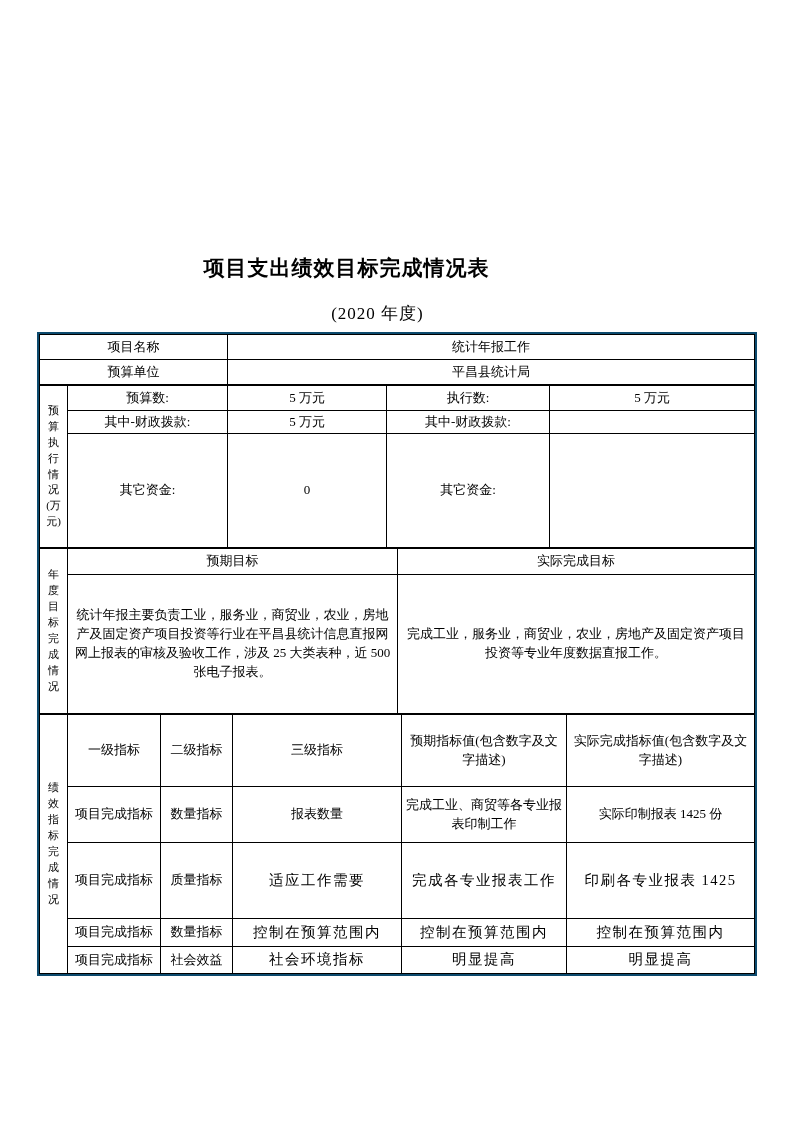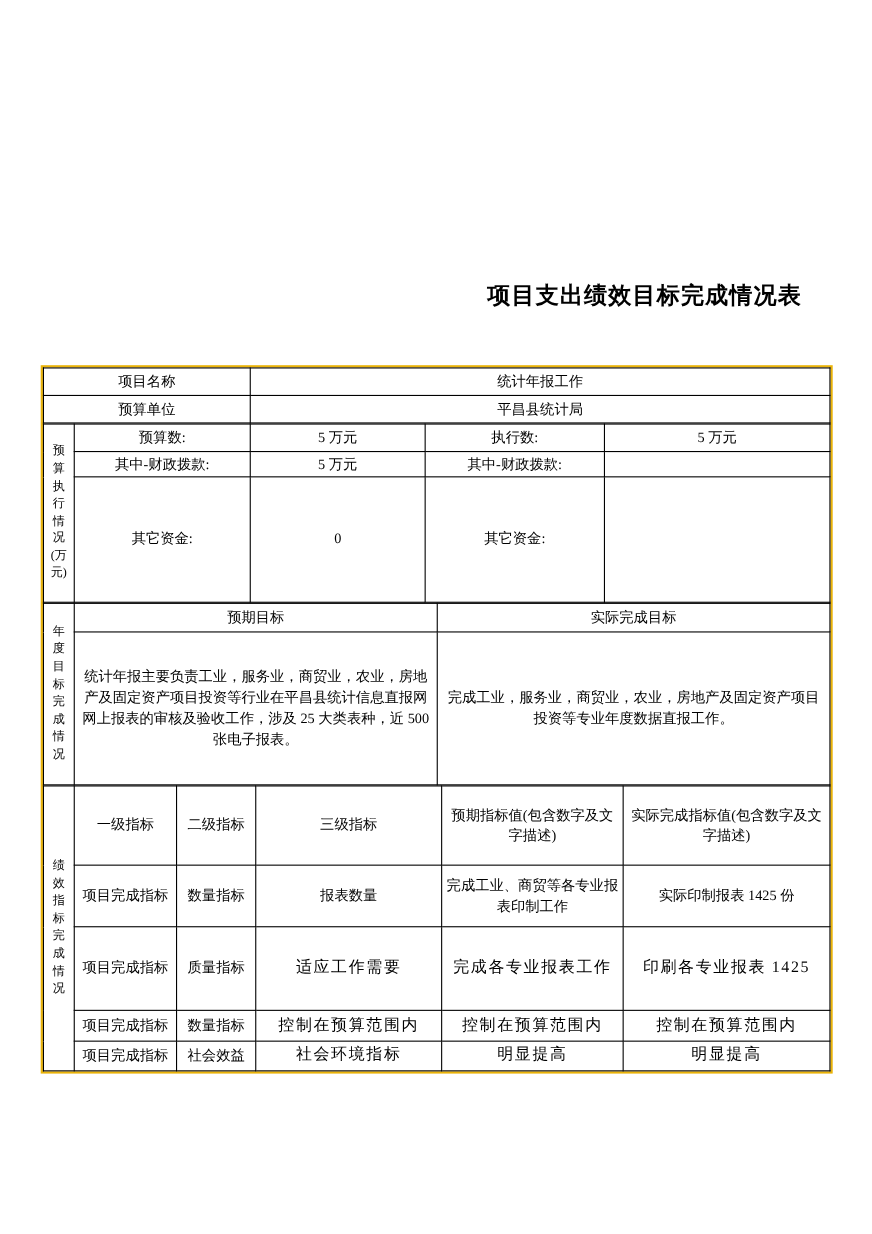--- a/index.html
+++ b/index.html
@@ -14,44 +14,44 @@
     width: 793px;
     height: 1122px;
     background: #ffffff;
     overflow: hidden;
   }
   .doc-title {
     position: absolute;
     top: 254px;
     left: 0;
     width: 793px;
-    padding-right: 64px;
+    padding-right: 100px;
     box-sizing: border-box;
-    text-align: right;
+    text-align: center;
     font-size: 21px;
     font-weight: bold;
     letter-spacing: 1px;
   }
   .doc-subtitle {
     position: absolute;
     top: 302px;
     left: 0;
     width: 793px;
     padding-right: 38px;
     box-sizing: border-box;
     text-align: center;
     font-size: 17px;
     letter-spacing: 1px;
   }
   .table-wrap {
     position: absolute;
     top: 332px;
     left: 37px;
     width: 720px;
-    border: 2px solid #eab308;
+    border: 2px solid #0c4a6e;
     box-sizing: border-box;
   }
   table.sec {
     border-collapse: collapse;
     table-layout: fixed;
     width: 100%;
     font-size: 13px;
   }
   table.sec td {
     border: 1px solid #000;
@@ -98,20 +98,21 @@
   .rD3 { height: 76px; }
   .rD4 { height: 28px; }
   .rD5 { height: 27px; }
 </style>
 </head>
 <body>
 
 <div class="page">
 
   <div class="doc-title">项目支出绩效目标完成情况表</div>
+  <div class="doc-subtitle">(2020 年度)</div>
 
   <div class="table-wrap">
 
     <table class="sec">
       <colgroup>
           <col style="width:188px">
           <col>
         </colgroup>
       <tbody>
           <tr class="rA">

